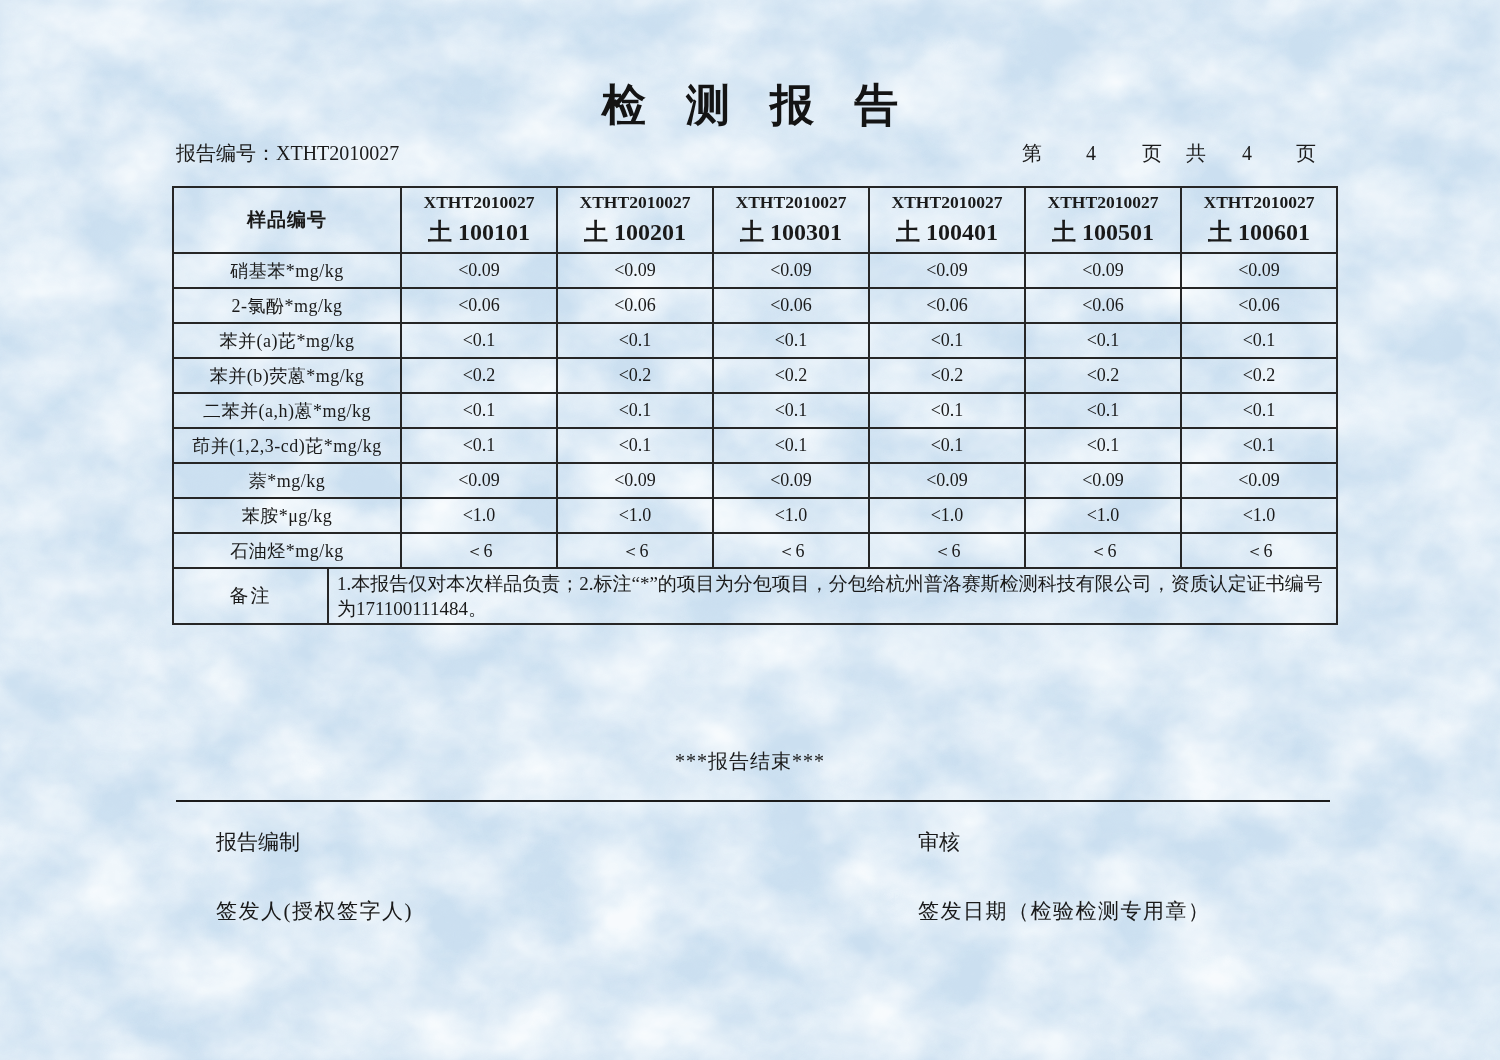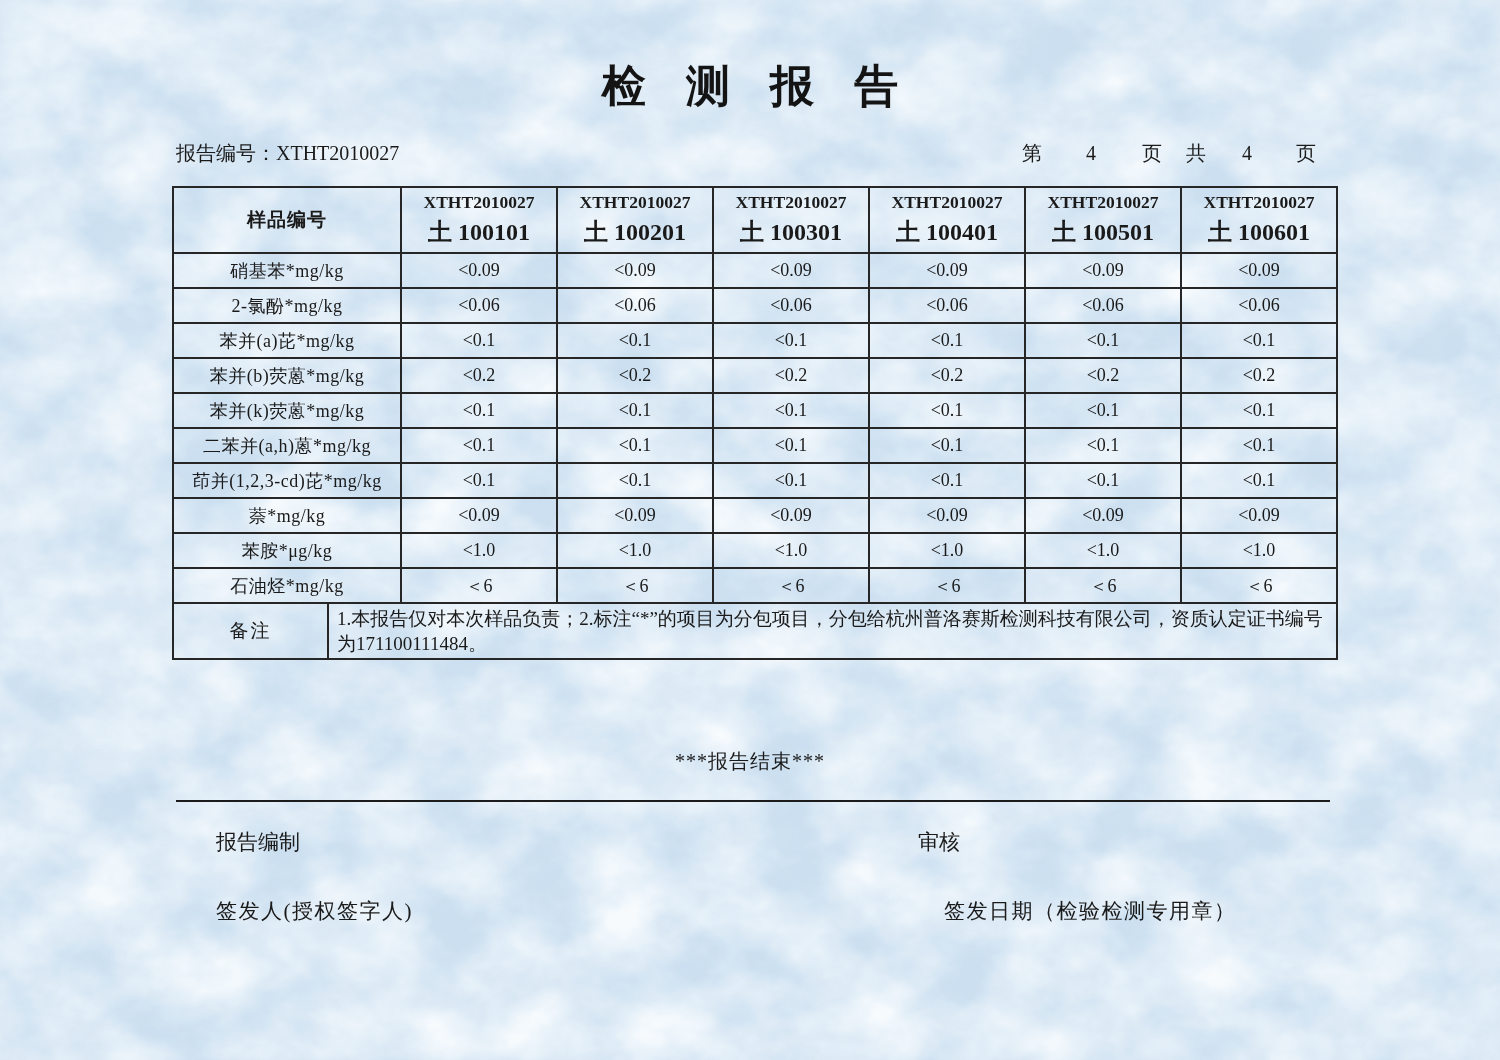--- a/index.html
+++ b/index.html
@@ -5,21 +5,21 @@
   html,body{margin:0;padding:0;}
   body{
     width:1500px;height:1060px;position:relative;overflow:hidden;
     font-family:"Liberation Serif","DejaVu Serif",serif;
     color:#1a1a1a;background:#cbdff0;
   }
   .bg{position:absolute;top:0;left:0;z-index:0;}
   .sheet{position:absolute;top:0;left:0;width:1500px;height:1060px;z-index:1;}
 
   .title{
-    position:absolute;top:57px;left:0;width:100%;margin:0;text-align:center;
+    position:absolute;top:76px;left:0;width:100%;margin:0;text-align:center;
     font-family:"Liberation Sans","DejaVu Sans",sans-serif;
     font-weight:900;font-size:44px;letter-spacing:14px;color:#141414;text-indent:14px;
   }
   .report-no{position:absolute;left:176px;top:140px;font-size:20px;}
   .pagination{position:absolute;left:1022px;top:140px;font-size:20px;white-space:nowrap;}
   .pagination span{display:inline-block;}
   .pg-0{margin-right:44px;} .pg-1{margin-right:46px;} .pg-2{margin-right:24px;}
   .pg-3{margin-right:36px;} .pg-4{margin-right:44px;} .pg-5{margin-right:0;}
 
   .table-wrap{position:absolute;left:172px;top:186px;width:1166px;}
@@ -40,21 +40,21 @@
   .remarks td{vertical-align:middle;}
   .remarks .rem-label{height:51px;text-align:center;font-size:19px;letter-spacing:2px;}
   .remarks .rem-text{font-size:19px;line-height:25px;padding:2px 10px 2px 8px;text-align:left;}
 
   .end-text{position:absolute;top:748px;left:0;width:100%;text-align:center;font-size:20px;letter-spacing:1px;}
   .rule{position:absolute;left:176px;top:800px;width:1154px;height:2px;background:#1c1c1c;}
   .footer-label{position:absolute;font-size:21px;white-space:nowrap;margin-left:40px;}
   .prepared{left:176px;top:828px;}
   .reviewer{left:878px;top:828px;}
   .issuer{left:176px;top:897px;letter-spacing:1.5px;}
-  .issue-date{left:904px;top:897px;letter-spacing:1.5px;font-family:Liberation Mono, monospace;}
+  .issue-date{left:878px;top:897px;letter-spacing:1.5px;font-family:Liberation Mono, monospace;}
 </style>
 </head>
 <body>
 
 <svg class="bg" width="1500" height="1060" viewBox="0 0 1500 1060" preserveAspectRatio="none" aria-hidden="true">
   <defs>
     <filter id="marbleDark" x="0" y="0" width="100%" height="100%">
       <feTurbulence type="fractalNoise" baseFrequency="0.02 0.026" numOctaves="3" seed="23" stitchTiles="stitch" result="n"></feTurbulence>
       <feColorMatrix in="n" type="matrix" values="0 0 0 0 0.64  0 0 0 0 0.78  0 0 0 0 0.90  0 0 1.3 0 -0.5"></feColorMatrix>
     </filter>
@@ -151,29 +151,20 @@
           <tr>
             <td class="rowlabel">苯并(b)荧蒽*mg/kg</td>
             <td>&lt;0.2</td>
             <td>&lt;0.2</td>
             <td>&lt;0.2</td>
             <td>&lt;0.2</td>
             <td>&lt;0.2</td>
             <td>&lt;0.2</td>
           </tr>
           <tr>
-            <td class="rowlabel">苯并(k)荧蒽*mg/kg</td>
-            <td>&lt;0.1</td>
-            <td>&lt;0.1</td>
-            <td>&lt;0.1</td>
-            <td>&lt;0.1</td>
-            <td>&lt;0.1</td>
-            <td>&lt;0.1</td>
-          </tr>
-          <tr>
             <td class="rowlabel">二苯并(a,h)蒽*mg/kg</td>
             <td>&lt;0.1</td>
             <td>&lt;0.1</td>
             <td>&lt;0.1</td>
             <td>&lt;0.1</td>
             <td>&lt;0.1</td>
             <td>&lt;0.1</td>
           </tr>
           <tr>
             <td class="rowlabel">茚并(1,2,3-cd)芘*mg/kg</td>

